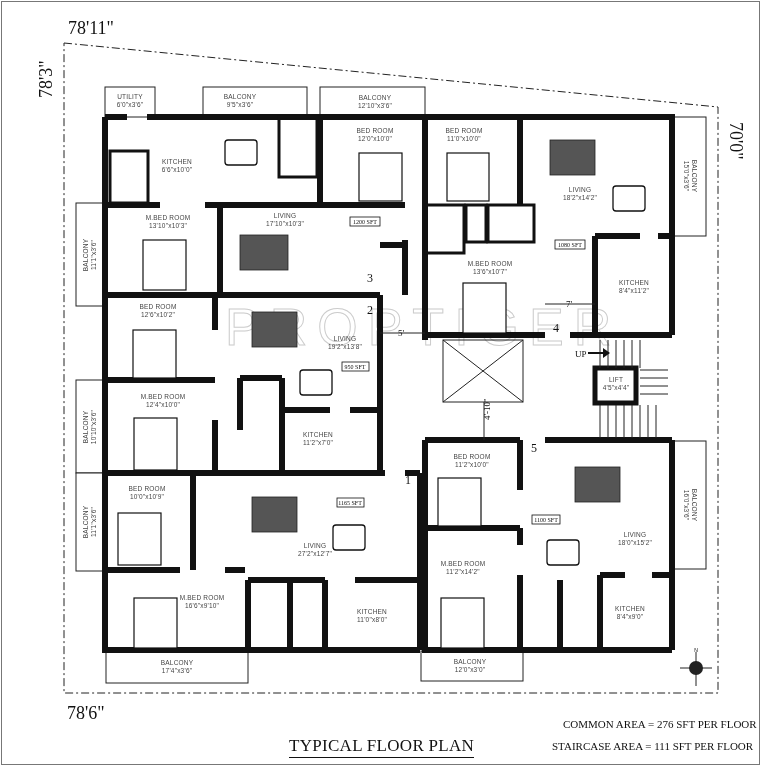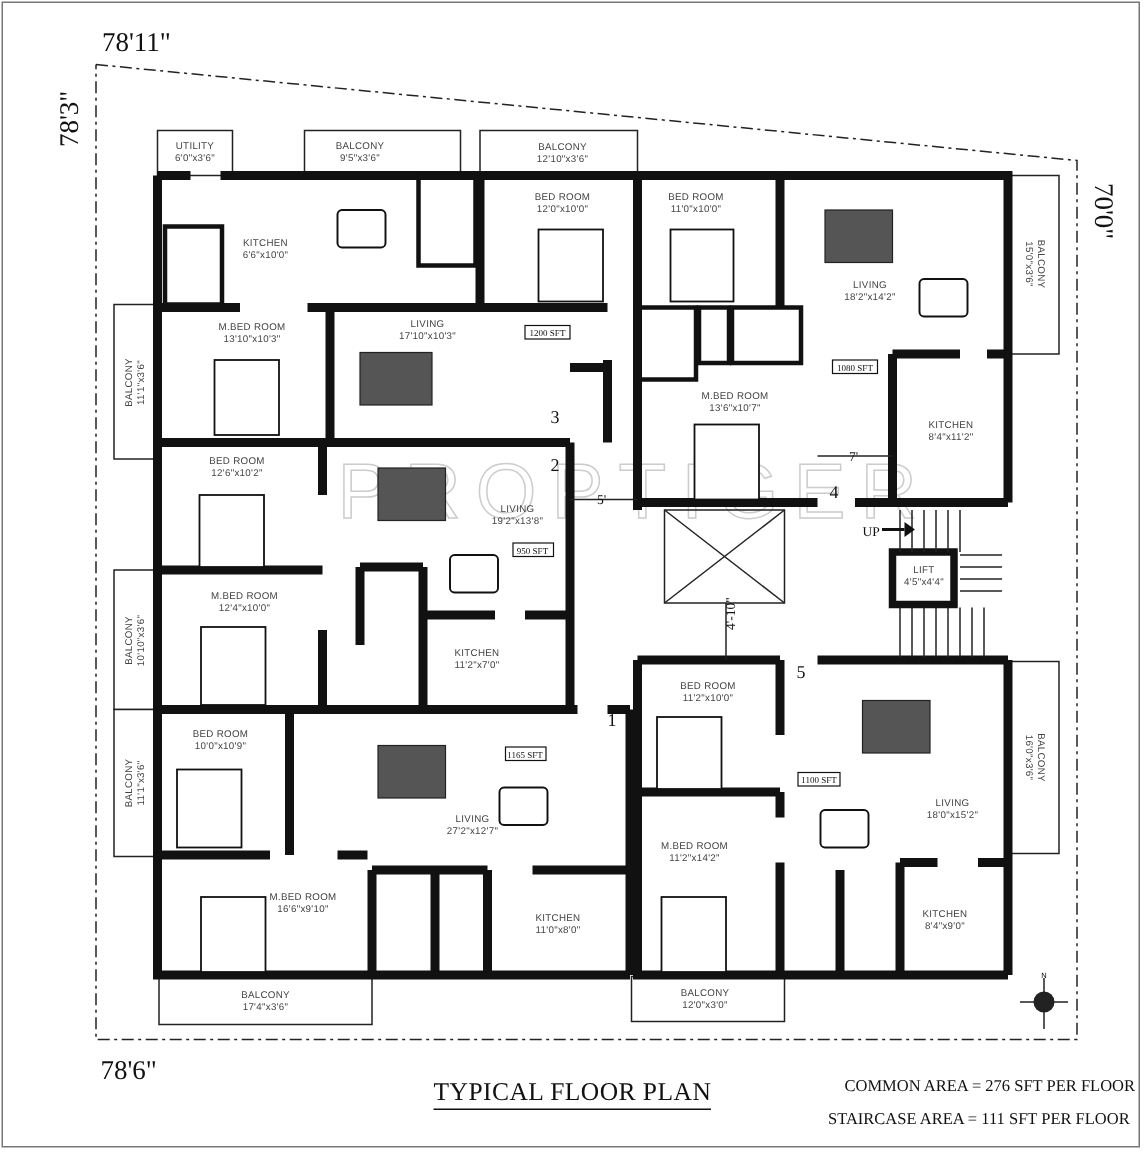--- a/index.html
+++ b/index.html
@@ -4,21 +4,21 @@
 <style>
   html,body{margin:0;padding:0;background:#fff;}
   body{width:763px;height:768px;position:relative;overflow:hidden;font-family:"Liberation Serif",serif;}
   .frame{position:absolute;left:1px;top:1px;width:759px;height:764px;border:1px solid #777;box-sizing:border-box;}
   svg{position:absolute;left:0;top:0;}
   .lbl{font-family:"Liberation Sans",sans-serif;font-size:6.5px;fill:#444;text-anchor:middle;letter-spacing:0.2px;}
   .dim{font-family:"Liberation Serif",serif;font-size:18px;fill:#111;}
   .num{font-family:"Liberation Serif",serif;font-size:12px;fill:#111;text-anchor:middle;}
   .small{font-family:"Liberation Serif",serif;font-size:9px;fill:#111;}
   .area{font-family:"Liberation Serif",serif;font-size:6px;fill:#111;text-anchor:middle;}
-  .title{position:absolute;left:289px;top:718px;font-family:"Liberation Serif",serif;font-size:17px;color:#111;border-bottom:1px solid #111;padding-bottom:1px;letter-spacing:0.3px;}
+  .title{position:absolute;left:289px;top:736px;font-family:"Liberation Serif",serif;font-size:17px;color:#111;border-bottom:1px solid #111;padding-bottom:1px;letter-spacing:0.3px;}
   .note{position:absolute;font-family:"Liberation Serif",serif;font-size:11px;color:#111;padding-left:20px;}
   .wm{font-family:"Liberation Sans",sans-serif;font-size:52px;fill:none;stroke:#ccc;stroke-width:1;letter-spacing:10px;}
 </style>
 </head>
 <body>
 
 <div class="frame"></div>
 
 <svg width="763" height="768" viewBox="0 0 763 768">
 

